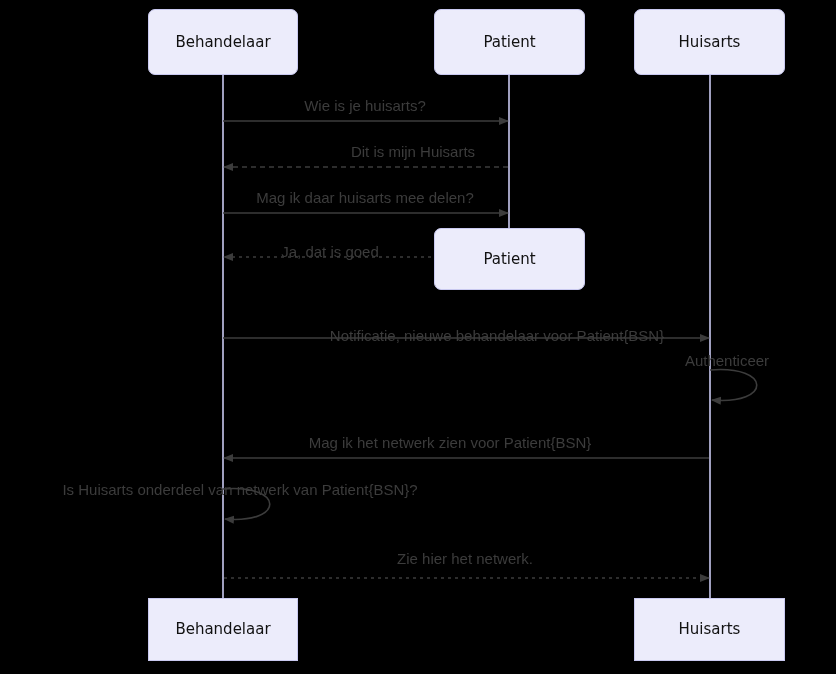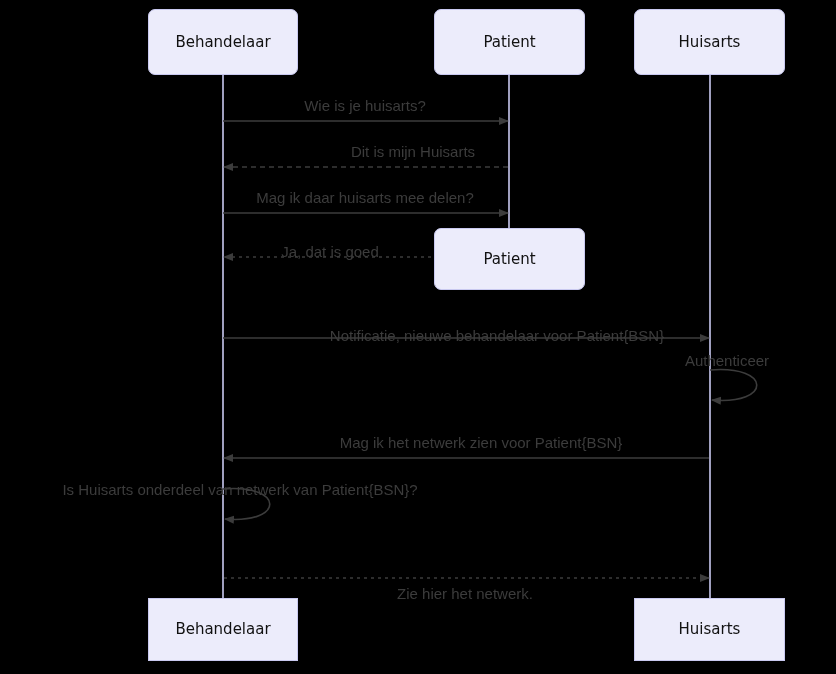--- a/index.html
+++ b/index.html
@@ -102,18 +102,18 @@
         <span class="participant-label">Huisarts</span>
       </div>
     </div>
   <div id="labels-layer">
       <div class="msg-label center" style="left: 365px; top: 98px;">Wie is je huisarts?</div>
       <div class="msg-label center" style="left: 367px; top: 144px; margin-left: 46px;">Dit is mijn Huisarts</div>
       <div class="msg-label center" style="left: 365px; top: 190px;">Mag ik daar huisarts mee delen?</div>
       <div class="msg-label center" style="left: 330px; top: 244px;">Ja, dat is goed</div>
       <div class="msg-label center" style="left: 465px; top: 328px; margin-left: 32px;">Notificatie, nieuwe behandelaar voor Patient{BSN}</div>
       <div class="msg-label center" style="left: 711px; top: 353px; margin-left: 16px;">Authenticeer</div>
-      <div class="msg-label center" style="left: 481px; top: 435px;">Mag ik het netwerk zien voor Patient{BSN}</div>
+      <div class="msg-label center" style="left: 450px; top: 435px;">Mag ik het netwerk zien voor Patient{BSN}</div>
       <div class="msg-label center" style="left: 240px; top: 482px;">Is Huisarts onderdeel van netwerk van Patient{BSN}?</div>
-      <div class="msg-label center" style="left: 465px; top: 586px; text-align: center;">Zie hier het netwerk.</div>
+      <div class="msg-label center" style="left: 465px; top: 551px; text-align: center;">Zie hier het netwerk.</div>
     </div>
 
 </div>
 
 </body></html>

